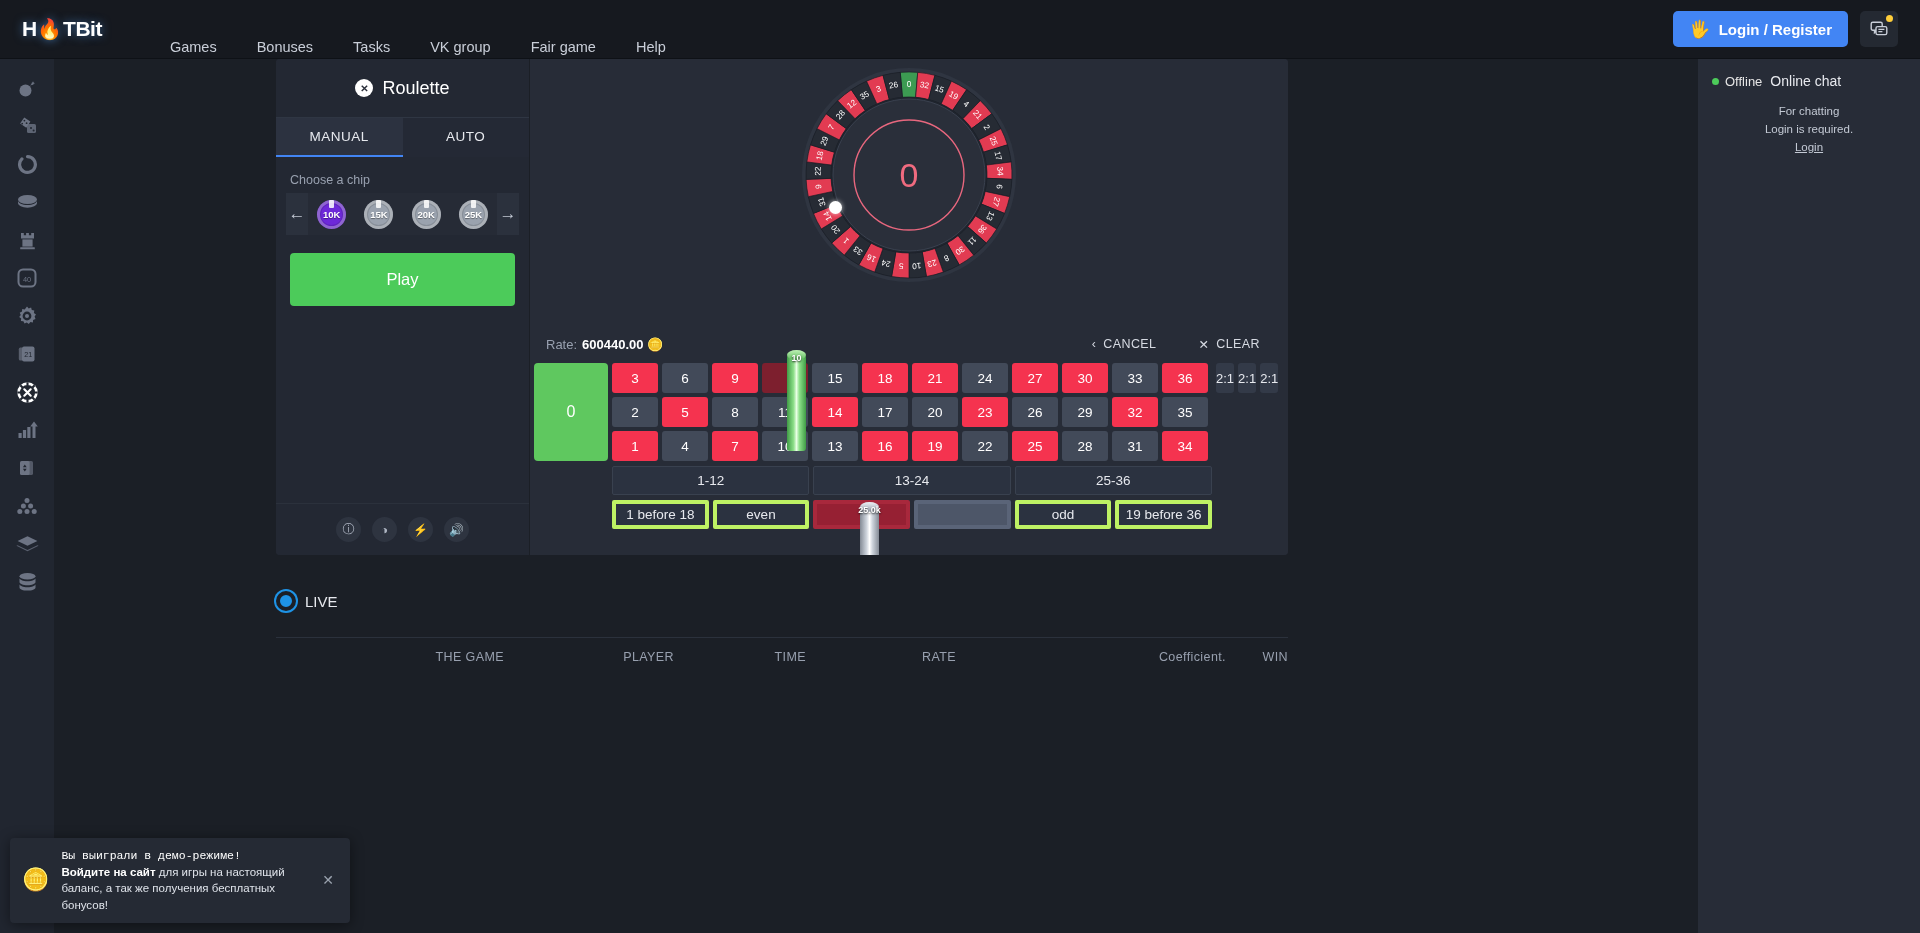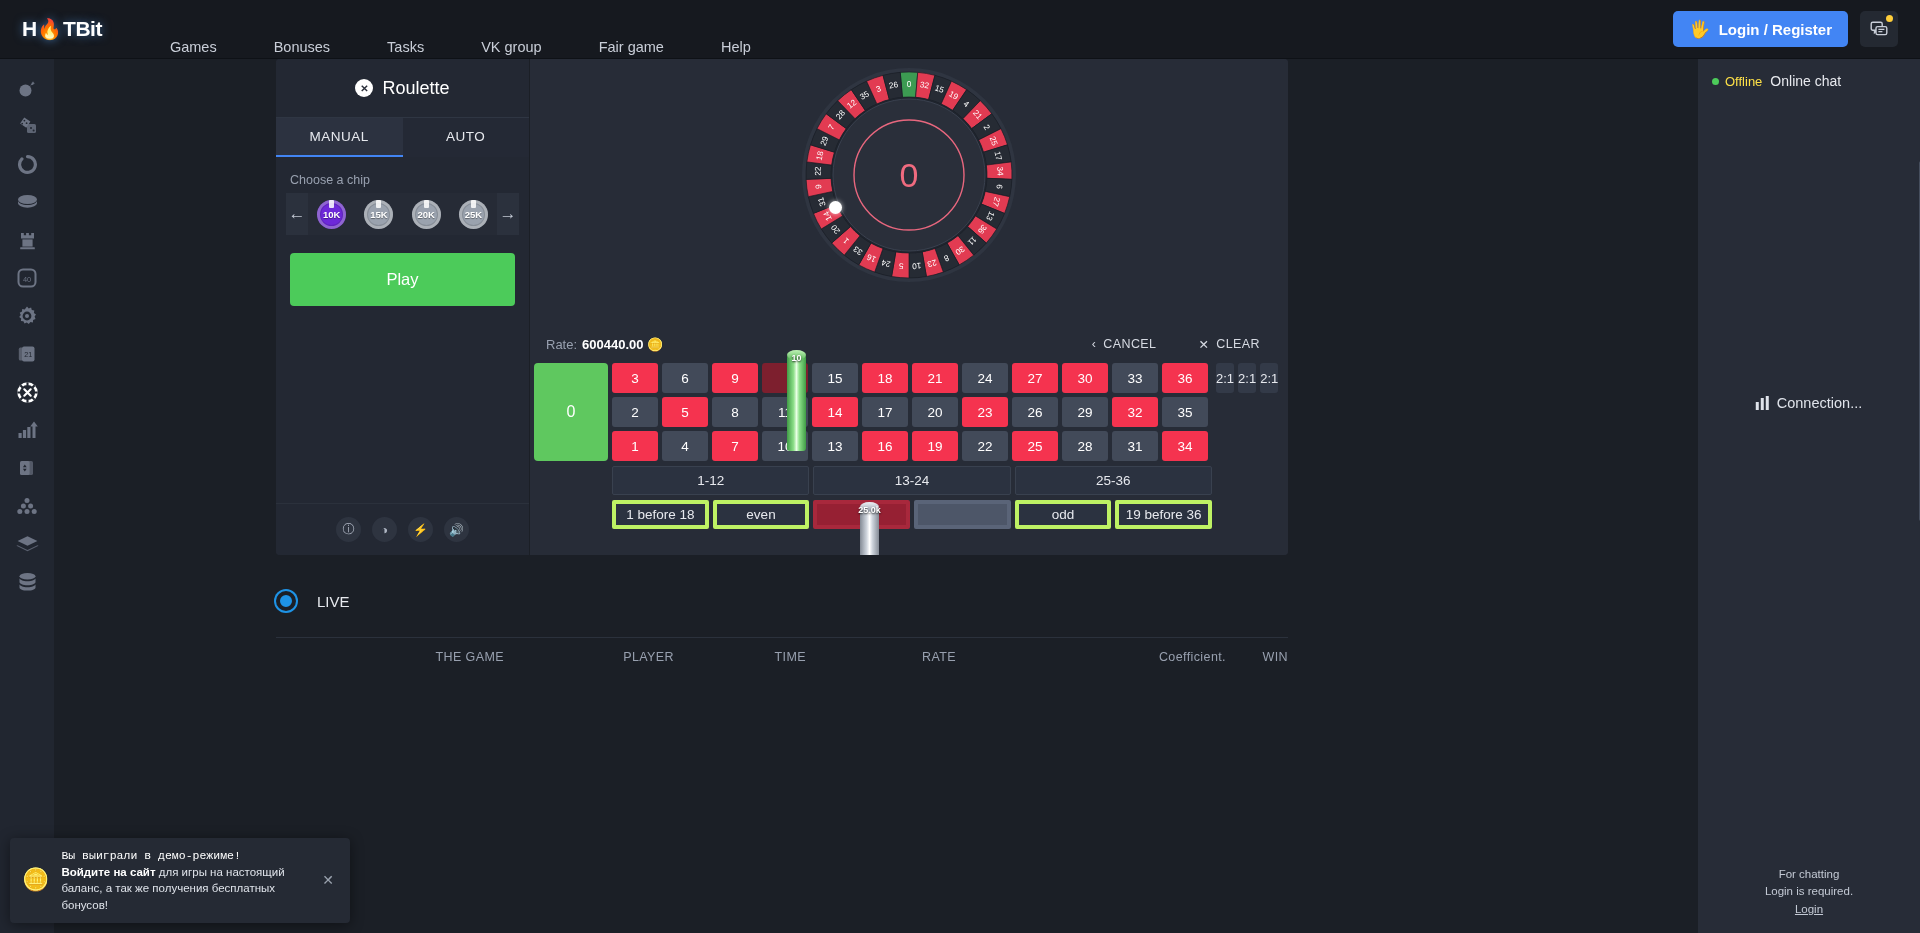--- a/index.html
+++ b/index.html
@@ -17,21 +17,21 @@
     position: absolute; top:0; left:0; width:1920px; height:59px;
     background:#16191f; display:flex; align-items:center;
     border-bottom:1px solid #0e1116; z-index:40;
   }
   .logo {
     margin-left:22px; font-size:21px; font-weight:bold; letter-spacing:-0.5px;
     color:#ffffff; display:flex; align-items:center;
     text-shadow:0 0 10px rgba(90,170,255,.55);
   }
   .logo .flame { color:#4fb3ff; font-size:20px; margin:0 1px; }
-  .nav { display:flex; align-items:center; margin-left:48px; gap:17px;margin-top:36px; }
+  .nav { display:flex; align-items:center; margin-left:48px; gap:0px;margin-top:36px; }
   .nav a {
     color:#c9ced8; font-size:14.5px; text-decoration:none;
     padding:8px 20px; white-space:nowrap;
   }
   .header-right { margin-left:auto; display:flex; align-items:center; gap:12px; margin-right:22px; }
   .login-btn {
     background:#4285f4; color:#fff; border:none; border-radius:5px;
     height:36px; padding:0 16px; font-size:15px; font-weight:bold;
     display:flex; align-items:center; gap:8px; cursor:pointer;
     font-family:"Liberation Sans", sans-serif;
@@ -206,21 +206,21 @@
     border-radius:50%;
   }
   .stack .amt {
     position:absolute; top:-2px; left:50%; transform:translateX(-50%);
     font-size:9px; font-weight:bold; color:#fff; z-index:3;
     text-shadow:0 1px 2px rgba(0,0,0,.8); white-space:nowrap;
   }
 
   
   .live-row {
-    position:absolute; left:222px; top:532px; display:flex; align-items:center; gap:21px;
+    position:absolute; left:222px; top:532px; display:flex; align-items:center; gap:9px;
   }
   .live-toggle {
     width:20px; height:20px; border-radius:50%; background:#1e93e6;
     box-shadow: inset 0 0 0 4px #1b1f26, 0 0 0 2px #1e93e6;
     cursor:pointer;
   }
   .live-label { font-size:15px; color:#e7e9ee; }
   .ltbl {
     position:absolute; left:222px; top:578px; width:1012px;
     border-top:1px solid #2b313c;
@@ -233,21 +233,21 @@
 
   
   .chatpanel {
     position:absolute; top:59px; right:0; width:222px; height:874px;
     background:#272c37; display:flex; flex-direction:column; z-index:20;
   }
   .chat-head {
     height:44px; display:flex; align-items:center; padding:0 14px; gap:8px;
     font-size:13px;
   }
-  .offline { display:flex; align-items:center; gap:6px; color:#fde047; }
+  .offline { display:flex; align-items:center; gap:6px; color:#e5e5e5; }
   .offline .gdot { width:7px; height:7px; border-radius:50%; background:#4ccb5a; }
   .chat-title { color:#e7e9ee; font-size:14px; }
   .chat-body { flex:1; position:relative; }
   .connecting {
     position:absolute; top:292px; left:50%; transform:translateX(-50%);
     display:flex; align-items:center; gap:8px; color:#dfe3ea; font-size:14.5px;
     white-space:nowrap;
   }
   .bars { display:flex; gap:2px; align-items:flex-end; height:14px; }
   .bars i { width:3px; background:#dfe3ea; display:block; }
@@ -672,31 +672,20 @@
   </div>
 
   <div class="chatpanel">
     <div class="chat-head">
       <div class="offline">
         <span class="gdot"></span>
         <span>Offline</span>
       </div>
       <div class="chat-title">Online chat</div>
     </div>
-    <div class="chat-body">
-      <div class="scrollbar"></div>
-      <div class="connecting">
-        <span class="bars">
-            <i style="height:8px"></i>
-            <i style="height:12px"></i>
-            <i style="height:14px"></i>
-          </span>
-        <span>Connection...</span>
-      </div>
-    </div>
     <div class="chat-foot">
       <div>For chatting</div>
       <div>Login is required.</div>
       <a>Login</a>
     </div>
   </div>
 
   <div class="toast">
     <div class="tcoin">🪙</div>
     <div class="ttxt">

